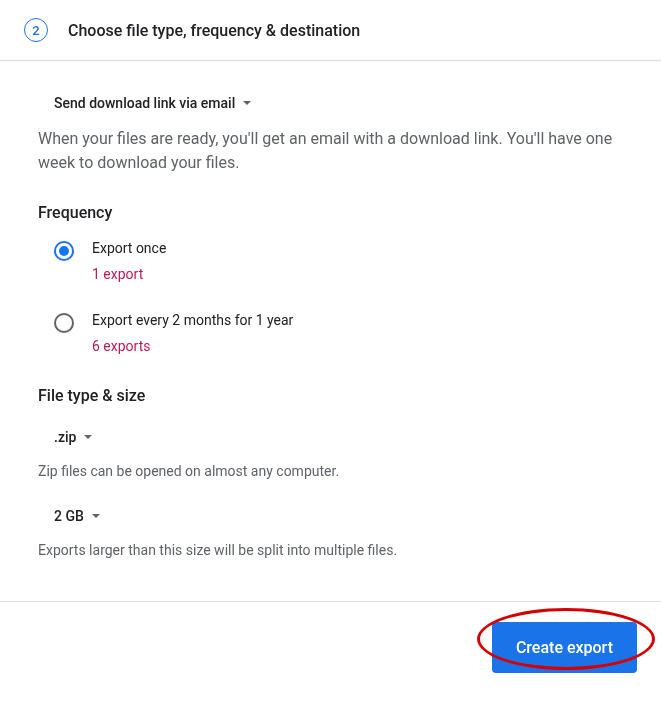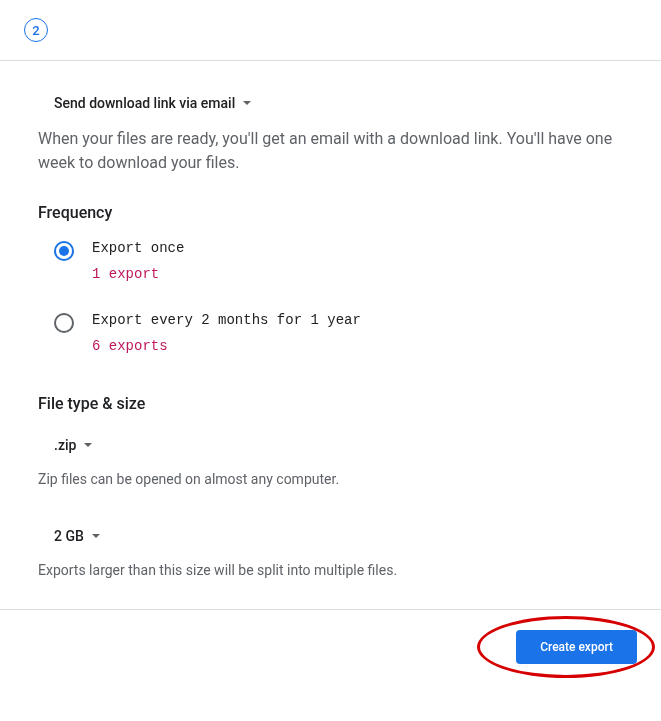--- a/index.html
+++ b/index.html
@@ -68,26 +68,25 @@
     .description {
       font-size: 16px;
       color: #5f6368;
       line-height: 1.5;
       margin-bottom: 28px;
     }
     .description-small {
       font-size: 14px;
       color: #5f6368;
       line-height: 1.5;
-      margin-bottom: 32px;
+      margin-bottom: 20px;
     }
     .radio-group {
       padding-left: 16px;
-      margin-bottom: 40px;
-      font-family: Liberation Mono, monospace;
+      margin-bottom: 32px;
     }
     .radio-option {
       display: flex;
       align-items: flex-start;
       margin-bottom: 30px;
       cursor: pointer;
     }
     .radio-option:last-child {
       margin-bottom: 0;
     }
@@ -132,42 +131,43 @@
       padding: 20px 24px;
       display: flex;
       justify-content: flex-end;
       position: relative;
     }
     .create-button {
       background: #1a73e8;
       color: #fff;
       border: none;
       border-radius: 4px;
-      padding: 10px 24px;
-      font-size: 12px;
+      padding: 16px 24px;
+      font-size: 16px;
       font-weight: 500;
       font-family: inherit;
       cursor: pointer;
     }
     .highlight-ellipse {
       position: absolute;
       right: 6px;
       top: 6px;
       width: 178px;
       height: 62px;
       border: 3px solid #d60000;
       border-radius: 50%;
       pointer-events: none;
     }
   </style>
 </head>
 <body>
 
 <div class="header">
   <div class="step-circle">2</div>
+  <div class="header-title">Choose file type, frequency &amp; destination</div>
 </div>
 
 <div class="content">
 
   <div class="dropdown">
     <span>Send download link via email</span>
     <span class="dropdown-arrow"></span>
   </div>
   <div class="description">When your files are ready, you'll get an email with a download link. You'll have one week to download your files.</div>
 
@@ -193,20 +193,20 @@
   <div class="dropdown">
     <span>.zip</span>
     <span class="dropdown-arrow"></span>
   </div>
   <div class="description-small">Zip files can be opened on almost any computer.</div>
 
   <div class="dropdown">
     <span>2 GB</span>
     <span class="dropdown-arrow"></span>
   </div>
-  <div class="description-small" style="margin-bottom:8px">Exports larger than this size will be split into multiple files.</div>
+  <div class="description-small" style="margin-bottom:20px">Exports larger than this size will be split into multiple files.</div>
 
 </div>
 
 <div class="footer">
   <button class="create-button">Create export</button>
   <div class="highlight-ellipse"></div>
 </div>
 
 </body></html>

